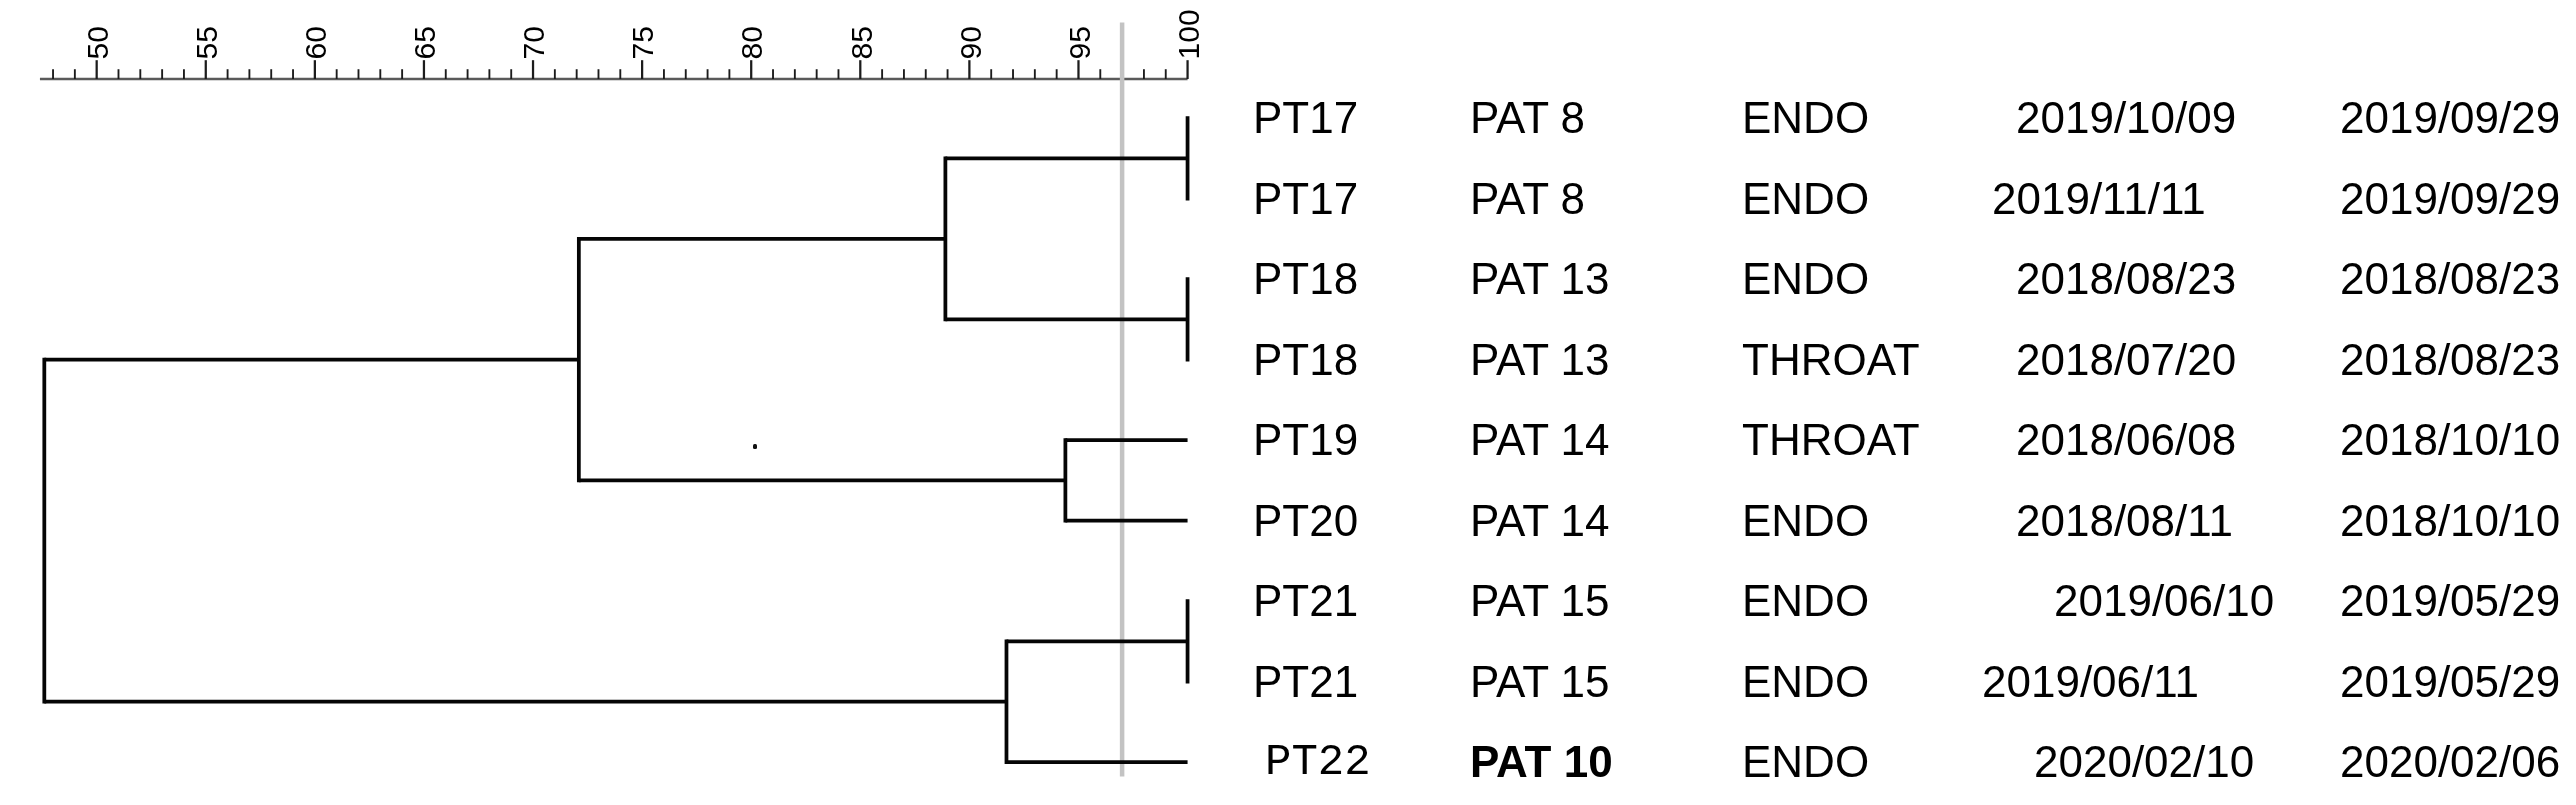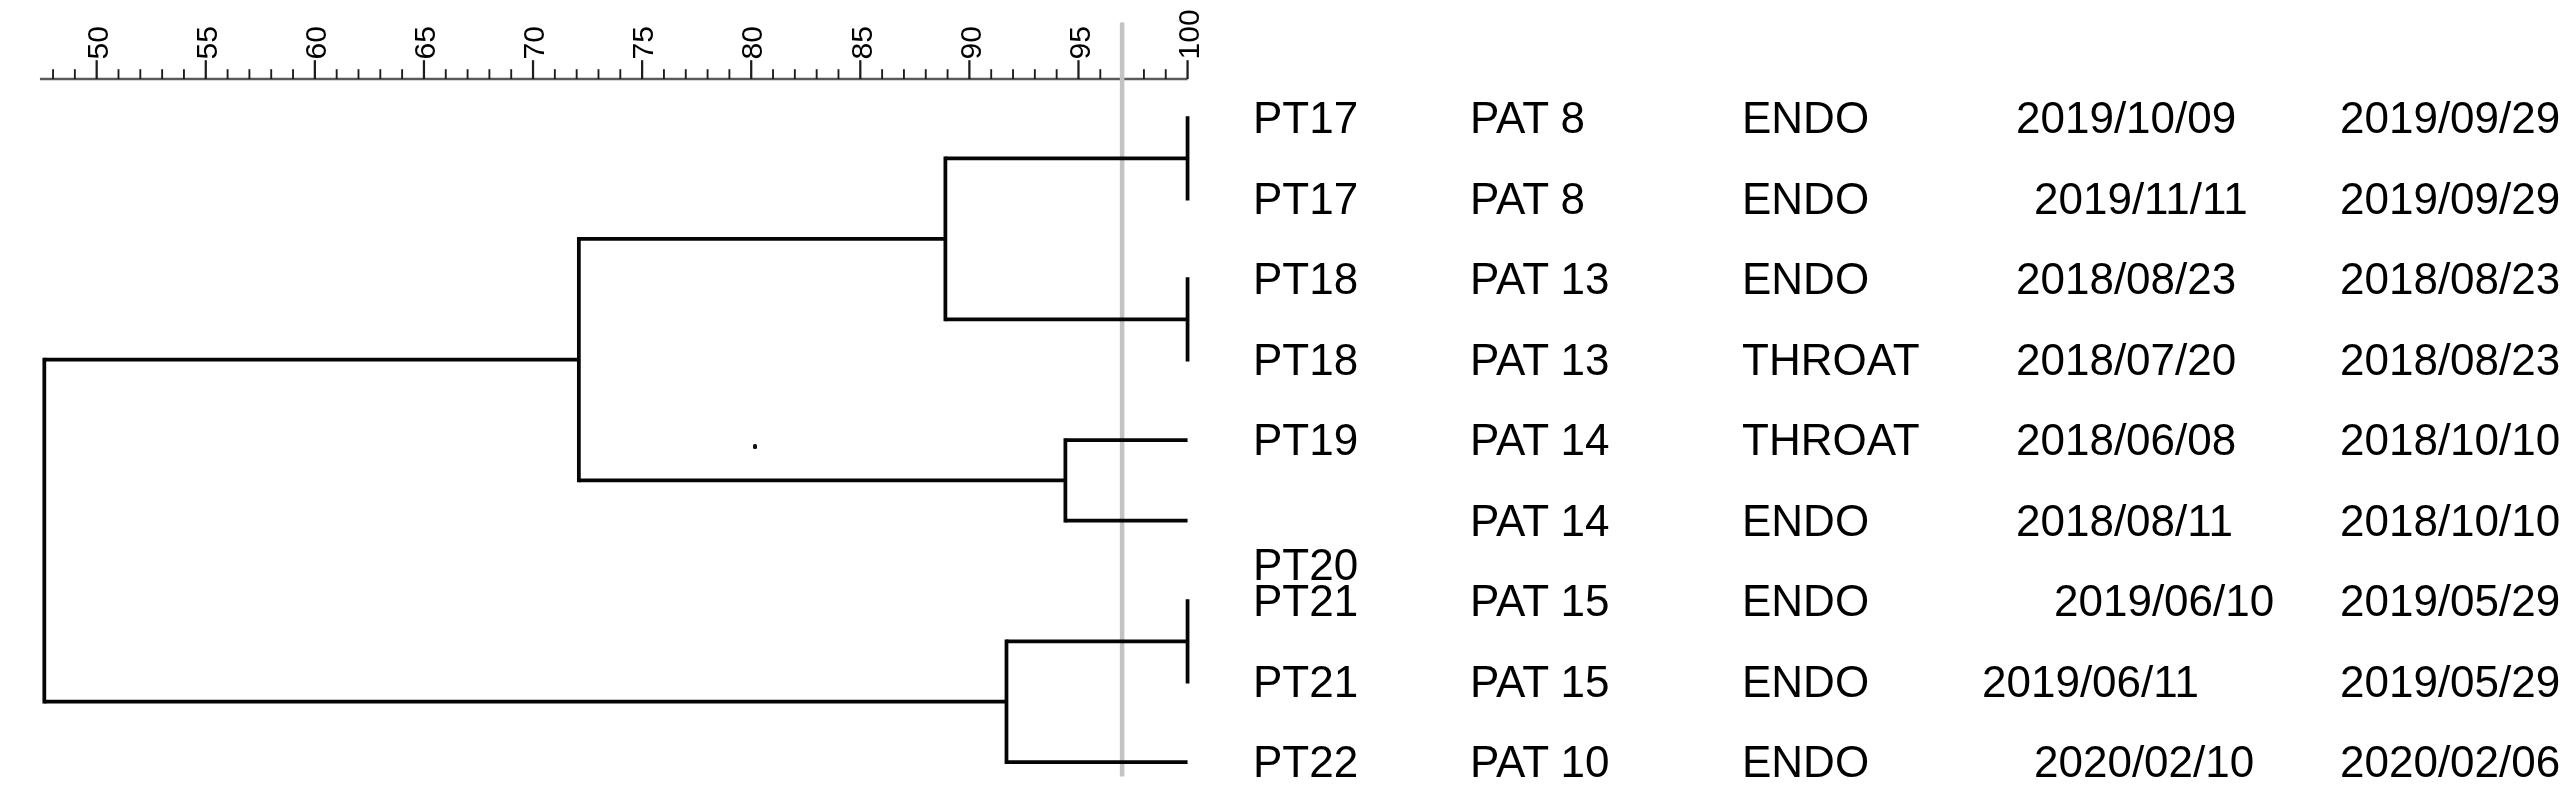--- a/index.html
+++ b/index.html
@@ -112,21 +112,21 @@
         <div class="cell" style="left: 0px;">PT17</div>
         <div class="cell" style="left: 217px;">PAT 8</div>
         <div class="cell" style="left: 489px;">ENDO</div>
         <div class="cell" style="left: 763px;">2019/10/09</div>
         <div class="cell" style="left: 1087px;">2019/09/29</div>
       </div>
       <div class="row" style="left: 1253px; top: 171px;">
         <div class="cell" style="left: 0px;">PT17</div>
         <div class="cell" style="left: 217px;">PAT 8</div>
         <div class="cell" style="left: 489px;">ENDO</div>
-        <div class="cell" style="left: 781px; text-align: right;">2019/11/11</div>
+        <div class="cell" style="left: 739px; text-align: right;">2019/11/11</div>
         <div class="cell" style="left: 1087px;">2019/09/29</div>
       </div>
       <div class="row" style="left: 1253px; top: 251px;">
         <div class="cell" style="left: 0px;">PT18</div>
         <div class="cell" style="left: 217px;">PAT 13</div>
         <div class="cell" style="left: 489px;">ENDO</div>
         <div class="cell" style="left: 763px;">2018/08/23</div>
         <div class="cell" style="left: 1087px;">2018/08/23</div>
       </div>
       <div class="row" style="left: 1253px; top: 332px;">
@@ -137,43 +137,43 @@
         <div class="cell" style="left: 1087px;">2018/08/23</div>
       </div>
       <div class="row" style="left: 1253px; top: 412px;">
         <div class="cell" style="left: 0px;">PT19</div>
         <div class="cell" style="left: 217px;">PAT 14</div>
         <div class="cell" style="left: 489px;">THROAT</div>
         <div class="cell" style="left: 763px;">2018/06/08</div>
         <div class="cell" style="left: 1087px;">2018/10/10</div>
       </div>
       <div class="row" style="left: 1253px; top: 493px;">
-        <div class="cell" style="left: 0px; margin-top: 44px;">PT20</div>
+        <div class="cell" style="left: 0px;">PT20</div>
         <div class="cell" style="left: 217px;">PAT 14</div>
         <div class="cell" style="left: 489px;">ENDO</div>
         <div class="cell" style="left: 763px;">2018/08/11</div>
         <div class="cell" style="left: 1087px;">2018/10/10</div>
       </div>
       <div class="row" style="left: 1253px; top: 573px;">
         <div class="cell" style="left: 0px;">PT21</div>
         <div class="cell" style="left: 217px;">PAT 15</div>
         <div class="cell" style="left: 489px;">ENDO</div>
         <div class="cell" style="left: 801px;">2019/06/10</div>
         <div class="cell" style="left: 1087px;">2019/05/29</div>
       </div>
       <div class="row" style="left: 1253px; top: 654px;">
         <div class="cell" style="left: 0px;">PT21</div>
         <div class="cell" style="left: 217px;">PAT 15</div>
         <div class="cell" style="left: 489px;">ENDO</div>
         <div class="cell" style="left: 729px;">2019/06/11</div>
         <div class="cell" style="left: 1087px;">2019/05/29</div>
       </div>
       <div class="row" style="left: 1253px; top: 734px;">
-        <div class="cell" style="left: 0px;">PT22</div>
-        <div class="cell" style="left: 217px;">PAT 10</div>
+        <div class="cell" style="left: 12px; font-family: Liberation Mono, monospace;">PT22</div>
+        <div class="cell" style="left: 217px; font-weight: bold;">PAT 10</div>
         <div class="cell" style="left: 489px;">ENDO</div>
         <div class="cell" style="left: 781px;">2020/02/10</div>
         <div class="cell" style="left: 1087px;">2020/02/06</div>
       </div>
     </div>
   <div id="speck" style="left: 753px; top: 444px;"></div>
 </div>
 
 
 </body></html>

